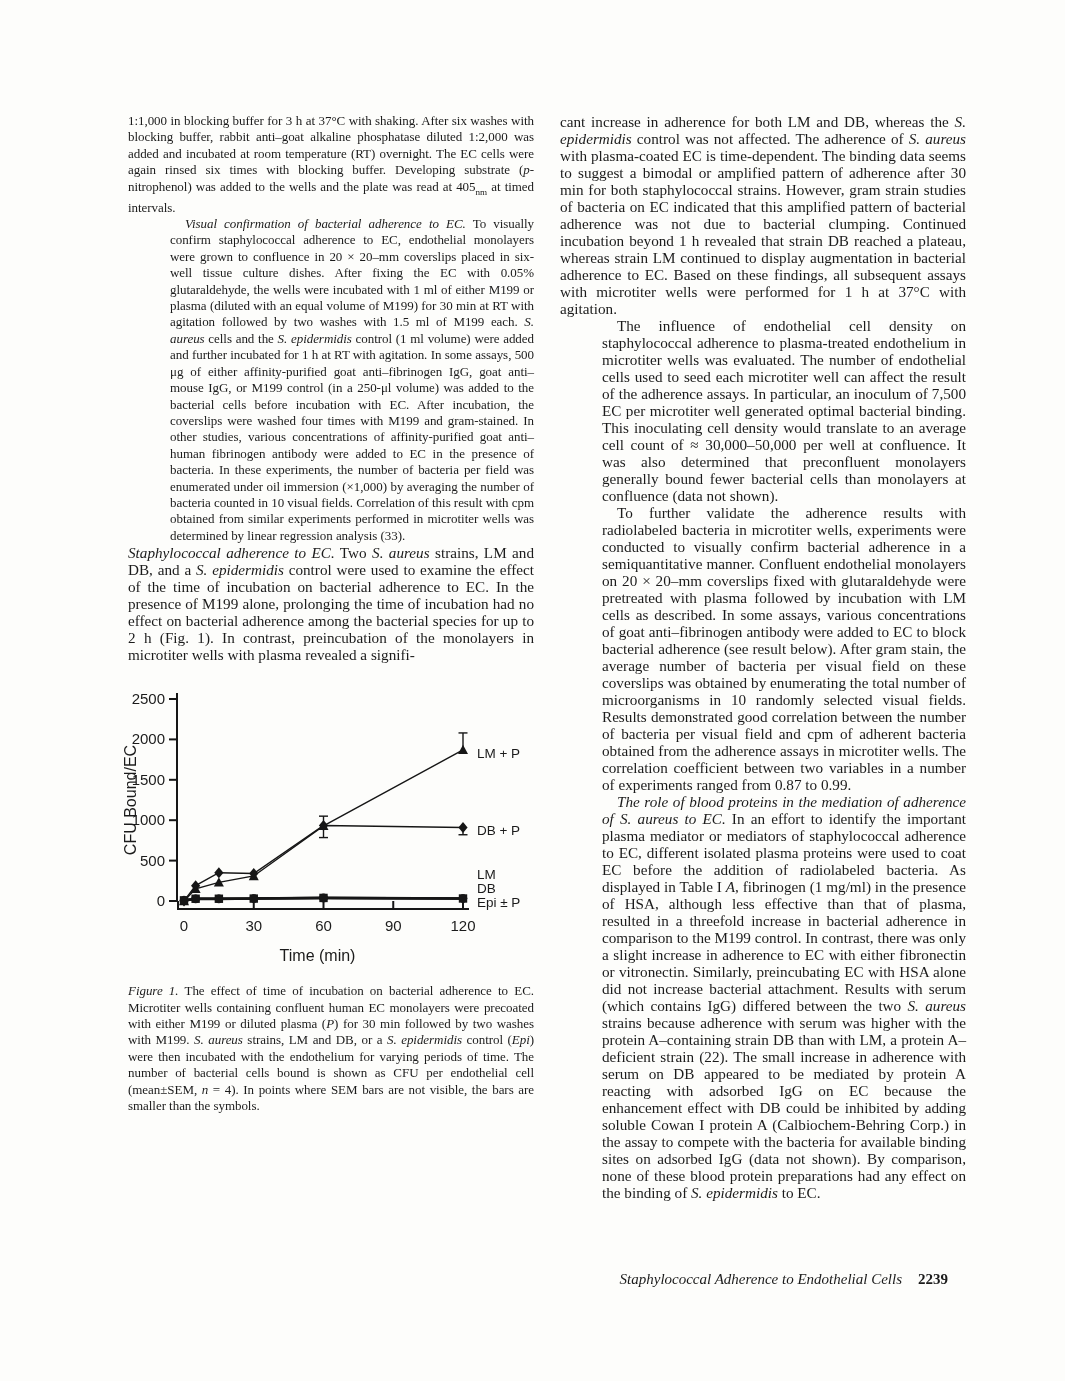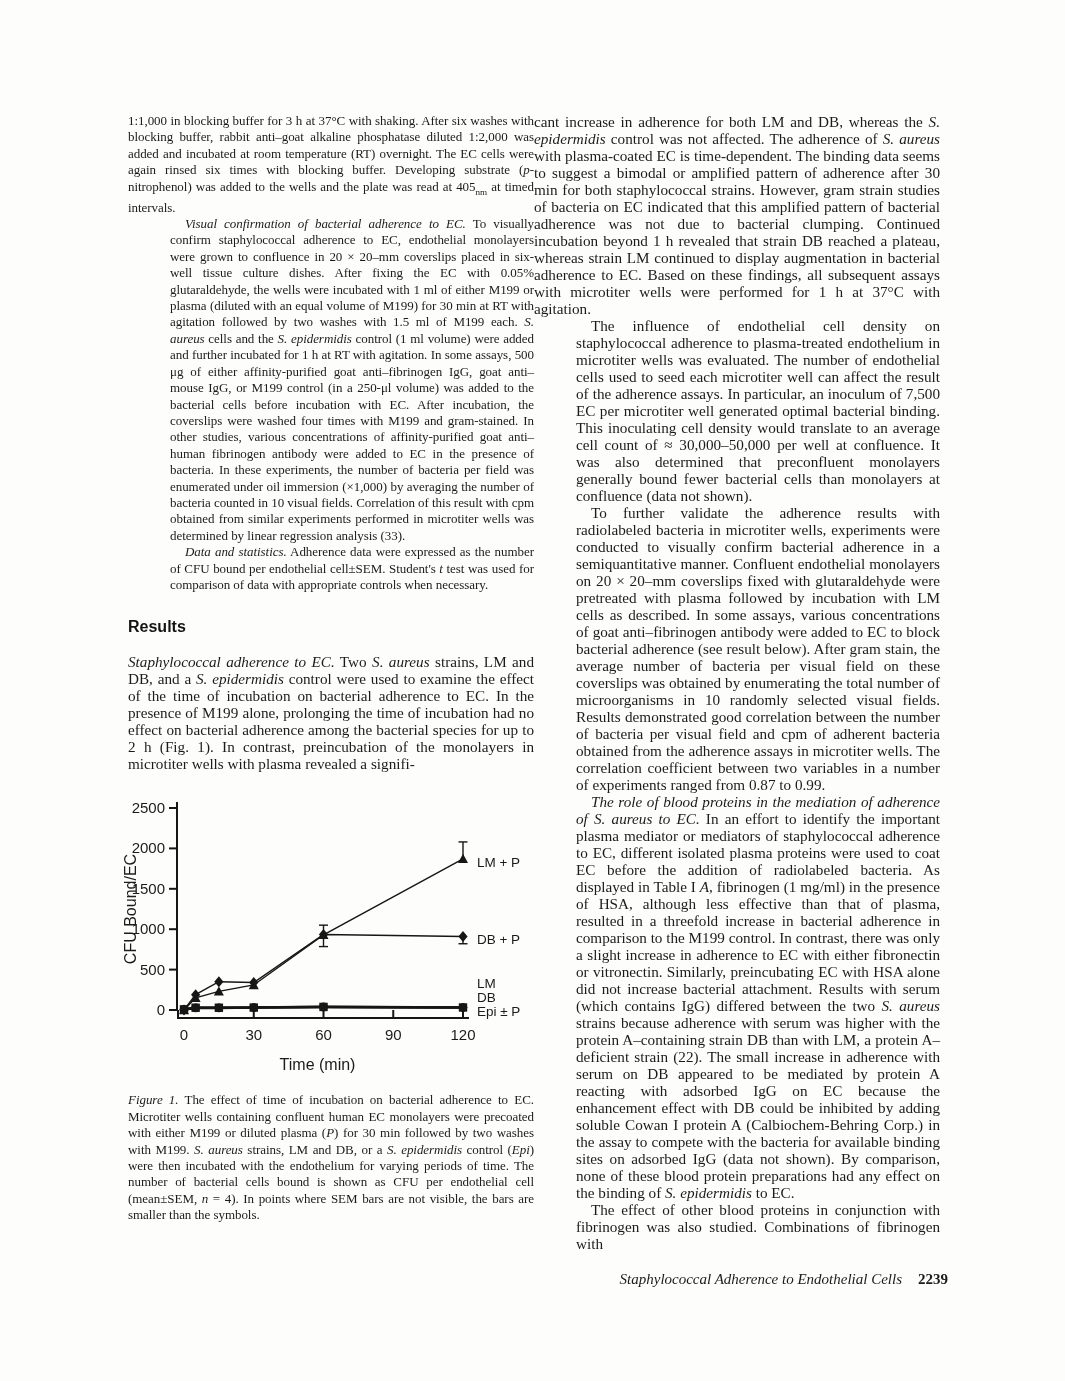--- a/index.html
+++ b/index.html
@@ -1,21 +1,21 @@
 <!DOCTYPE html>
 <html><head>
 <meta charset="utf-8">
 <style>
   html,body{margin:0;padding:0;}
   body{
     width:1065px;height:1381px;position:relative;overflow:hidden;
     background:#fdfdfb;color:#1b1b1b;
     font-family:"Liberation Serif",serif;
   }
-  .columns{position:absolute;left:128px;top:113px;width:838px;display:flex;}
+  .columns{position:absolute;left:128px;top:113px;width:838px;display:flex;gap:26px;}
   .col{width:406px;}
   .body-sm{font-size:13px;line-height:16.4px;text-align:justify;margin:0;letter-spacing:-0.05px;}
   .body-lg{font-size:15.2px;line-height:17px;text-align:justify;margin:0;}
   p.indent{text-indent:15px;margin-left:42px;}
   .heading{
     font-family:"Liberation Sans",sans-serif;font-weight:bold;font-size:16px;
     margin:25px 0 17px 0;color:#141414;
   }
   .figure{margin:16px 0 4px -8px;width:436px;height:292px;}
   .caption{margin-top:12px;}
@@ -32,24 +32,22 @@
 </head>
 <body>
 
 <div class="page">
   <div class="columns">
 
     <div class="col">
       <div>
           <p class="body-sm"><span>1:1,000 in blocking buffer for 3 h at 37°C with shaking. After six washes with blocking buffer, rabbit anti–goat alkaline phosphatase diluted 1:2,000 was added and incubated at room temperature (RT) overnight. The EC cells were again rinsed six times with blocking buffer. Developing substrate (</span><span class="i">p</span><span>-nitrophenol) was added to the wells and the plate was read at 405</span><sub>nm</sub><span> at timed intervals.</span></p>
           <p class="body-sm indent"><span class="i">Visual confirmation of bacterial adherence to EC.</span><span> To visually confirm staphylococcal adherence to EC, endothelial monolayers were grown to confluence in 20 × 20–mm coverslips placed in six-well tissue culture dishes. After fixing the EC with 0.05% glutaraldehyde, the wells were incubated with 1 ml of either M199 or plasma (diluted with an equal volume of M199) for 30 min at RT with agitation followed by two washes with 1.5 ml of M199 each. </span><span class="i">S. aureus</span><span> cells and the </span><span class="i">S. epidermidis</span><span> control (1 ml volume) were added and further incubated for 1 h at RT with agitation. In some assays, 500 μg of either affinity-purified goat anti–fibrinogen IgG, goat anti–mouse IgG, or M199 control (in a 250-μl volume) was added to the bacterial cells before incubation with EC. After incubation, the coverslips were washed four times with M199 and gram-stained. In other studies, various concentrations of affinity-purified goat anti–human fibrinogen antibody were added to EC in the presence of bacteria. In these experiments, the number of bacteria per field was enumerated under oil immersion (×1,000) by averaging the number of bacteria counted in 10 visual fields. Correlation of this result with cpm obtained from similar experiments performed in microtiter wells was determined by linear regression analysis (33).</span></p>
-          <p class="body-sm indent"><span class="i">Data and statistics.</span><span> Adherence data were expressed as the number of CFU bound per endothelial cell±SEM. Student's </span><span class="i">t</span><span> test was used for comparison of data with appropriate controls when necessary.</span></p>
         </div>
 
-      <h2 class="heading">Results</h2>
 
       <div>
           <p class="body-lg"><span class="i">Staphylococcal adherence to EC.</span><span> Two </span><span class="i">S. aureus</span><span> strains, LM and DB, and a </span><span class="i">S. epidermidis</span><span> control were used to examine the effect of the time of incubation on bacterial adherence to EC. In the presence of M199 alone, prolonging the time of incubation had no effect on bacterial adherence among the bacterial species for up to 2 h (Fig. 1). In contrast, preincubation of the monolayers in microtiter wells with plasma revealed a signifi-</span></p>
         </div>
 
       <div class="figure" id="figure-chart"><svg width="436" height="292" viewBox="0 0 436 292">
             <line x1="57" y1="14" x2="57" y2="222" stroke="#161616" stroke-width="2"></line>
             <line x1="49" y1="222" x2="57" y2="222" stroke="#161616" stroke-width="2"></line>
             <text x="45" y="227" text-anchor="end" font-size="15">0</text>
             <line x1="49" y1="181.6" x2="57" y2="181.6" stroke="#161616" stroke-width="2"></line>
@@ -128,21 +126,20 @@
           <p class="body-sm"><span class="i">Figure 1.</span><span> The effect of time of incubation on bacterial adherence to EC. Microtiter wells containing confluent human EC monolayers were precoated with either M199 or diluted plasma (</span><span class="i">P</span><span>) for 30 min followed by two washes with M199. </span><span class="i">S. aureus</span><span> strains, LM and DB, or a </span><span class="i">S. epidermidis</span><span> control (</span><span class="i">Epi</span><span>) were then incubated with the endothelium for varying periods of time. The number of bacterial cells bound is shown as CFU per endothelial cell (mean±SEM, </span><span class="i">n</span><span> = 4). In points where SEM bars are not visible, the bars are smaller than the symbols.</span></p>
         </div>
     </div>
 
     <div class="col">
       <div>
           <p class="body-lg"><span>cant increase in adherence for both LM and DB, whereas the </span><span class="i">S. epidermidis</span><span> control was not affected. The adherence of </span><span class="i">S. aureus</span><span> with plasma-coated EC is time-dependent. The binding data seems to suggest a bimodal or amplified pattern of adherence after 30 min for both staphylococcal strains. However, gram strain studies of bacteria on EC indicated that this amplified pattern of bacterial adherence was not due to bacterial clumping. Continued incubation beyond 1 h revealed that strain DB reached a plateau, whereas strain LM continued to display augmentation in bacterial adherence to EC. Based on these findings, all subsequent assays with microtiter wells were performed for 1 h at 37°C with agitation.</span></p>
           <p class="body-lg indent"><span>The influence of endothelial cell density on staphylococcal adherence to plasma-treated endothelium in microtiter wells was evaluated. The number of endothelial cells used to seed each microtiter well can affect the result of the adherence assays. In particular, an inoculum of 7,500 EC per microtiter well generated optimal bacterial binding. This inoculating cell density would translate to an average cell count of ≈ 30,000–50,000 per well at confluence. It was also determined that preconfluent monolayers generally bound fewer bacterial cells than monolayers at confluence (data not shown).</span></p>
           <p class="body-lg indent"><span>To further validate the adherence results with radiolabeled bacteria in microtiter wells, experiments were conducted to visually confirm bacterial adherence in a semiquantitative manner. Confluent endothelial monolayers on 20 × 20–mm coverslips fixed with glutaraldehyde were pretreated with plasma followed by incubation with LM cells as described. In some assays, various concentrations of goat anti–fibrinogen antibody were added to EC to block bacterial adherence (see result below). After gram stain, the average number of bacteria per visual field on these coverslips was obtained by enumerating the total number of microorganisms in 10 randomly selected visual fields. Results demonstrated good correlation between the number of bacteria per visual field and cpm of adherent bacteria obtained from the adherence assays in microtiter wells. The correlation coefficient between two variables in a number of experiments ranged from 0.87 to 0.99.</span></p>
           <p class="body-lg indent"><span class="i">The role of blood proteins in the mediation of adherence of S. aureus to EC.</span><span> In an effort to identify the important plasma mediator or mediators of staphylococcal adherence to EC, different isolated plasma proteins were used to coat EC before the addition of radiolabeled bacteria. As displayed in Table I </span><span class="i">A</span><span>, fibrinogen (1 mg/ml) in the presence of HSA, although less effective than that of plasma, resulted in a threefold increase in bacterial adherence in comparison to the M199 control. In contrast, there was only a slight increase in adherence to EC with either fibronectin or vitronectin. Similarly, preincubating EC with HSA alone did not increase bacterial attachment. Results with serum (which contains IgG) differed between the two </span><span class="i">S. aureus</span><span> strains because adherence with serum was higher with the protein A–containing strain DB than with LM, a protein A–deficient strain (22). The small increase in adherence with serum on DB appeared to be mediated by protein A reacting with adsorbed IgG on EC because the enhancement effect with DB could be inhibited by adding soluble Cowan I protein A (Calbiochem-Behring Corp.) in the assay to compete with the bacteria for available binding sites on adsorbed IgG (data not shown). By comparison, none of these blood protein preparations had any effect on the binding of </span><span class="i">S. epidermidis</span><span> to EC.</span></p>
-          <p class="body-lg indent"><span>The effect of other blood proteins in conjunction with fibrinogen was also studied. Combinations of fibrinogen with</span></p>
         </div>
     </div>
 
   </div>
 
   <div class="footer">
     <span class="running">Staphylococcal Adherence to Endothelial Cells</span><span class="pageno">2239</span>
   </div>
 </div>
 

